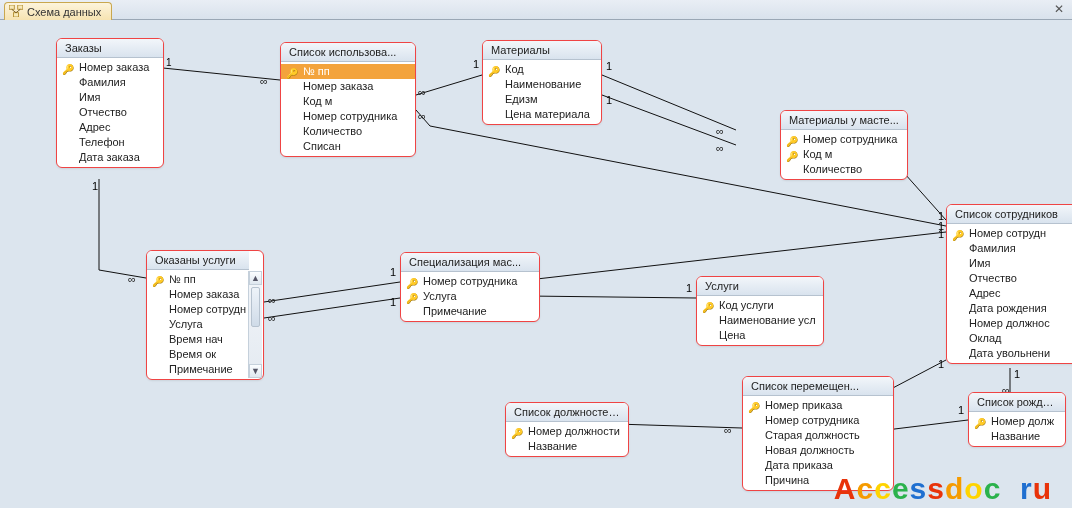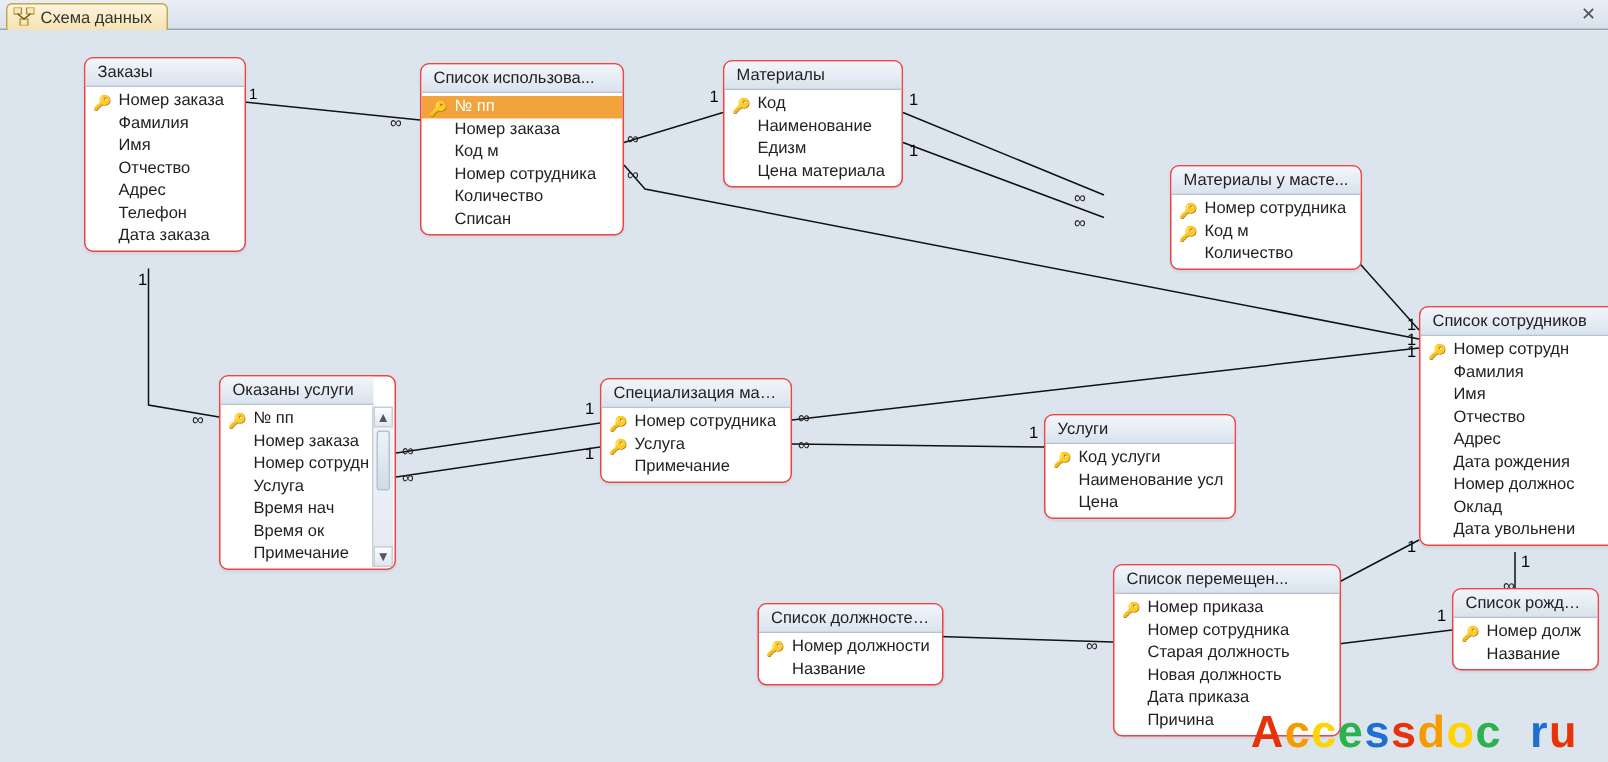--- a/index.html
+++ b/index.html
@@ -299,21 +299,21 @@
       <div class="row"><span>Время ок</span></div>
       <div class="row"><span>Примечание</span></div>
     </div>
     <div class="scroll">
       <div class="up">▲</div>
       <div class="thumb"></div>
       <div class="dn">▼</div>
     </div>
   </div>
 
-  <div class="tbl" style="left:400px; top:232px; width:128px;">
+  <div class="tbl" style="left:400px; top:232px; width:140px;">
     <div class="hd">Специализация мас...</div>
     <div class="body">
       <div class="row"><span class="key">🔑</span><span>Номер сотрудника</span></div>
       <div class="row"><span class="key">🔑</span><span>Услуга</span></div>
       <div class="row"><span>Примечание</span></div>
     </div>
   </div>
 
   <div class="tbl" style="left:696px; top:256px; width:128px;">
     <div class="hd">Услуги</div>

